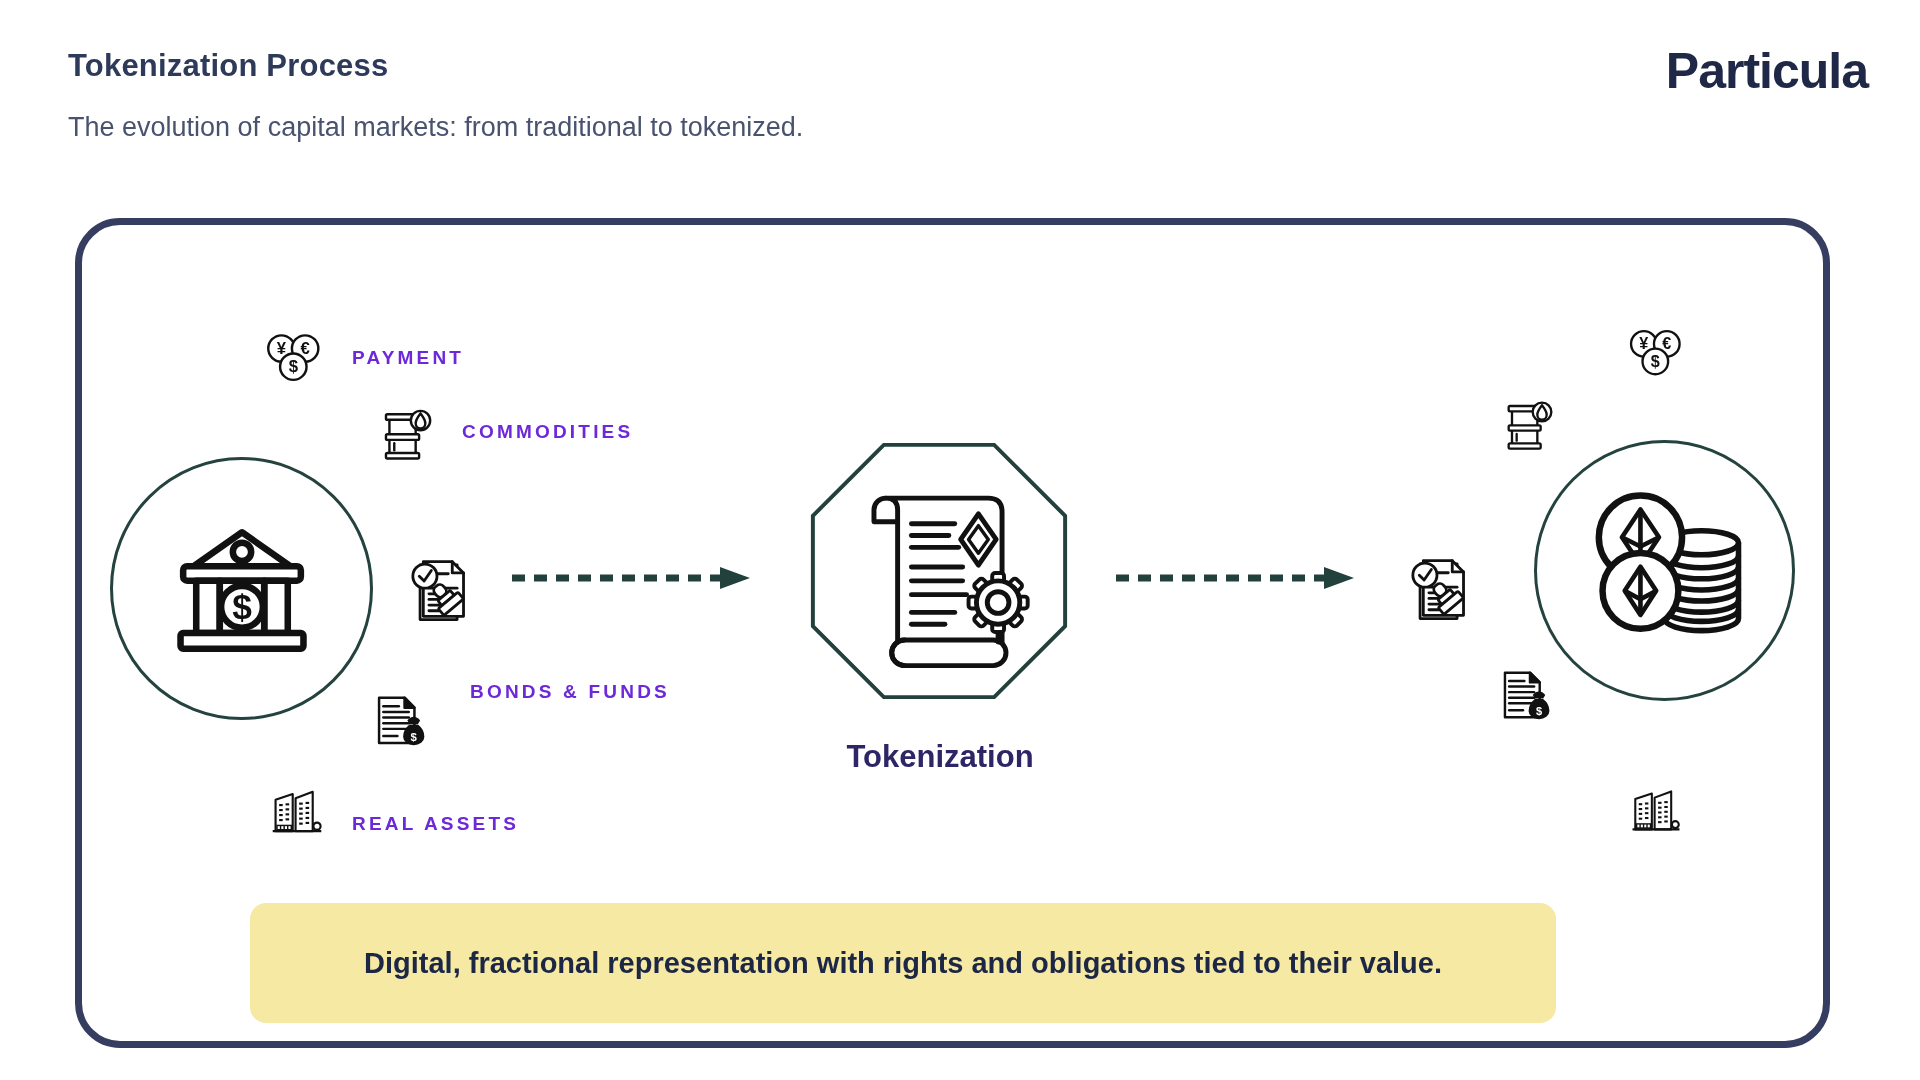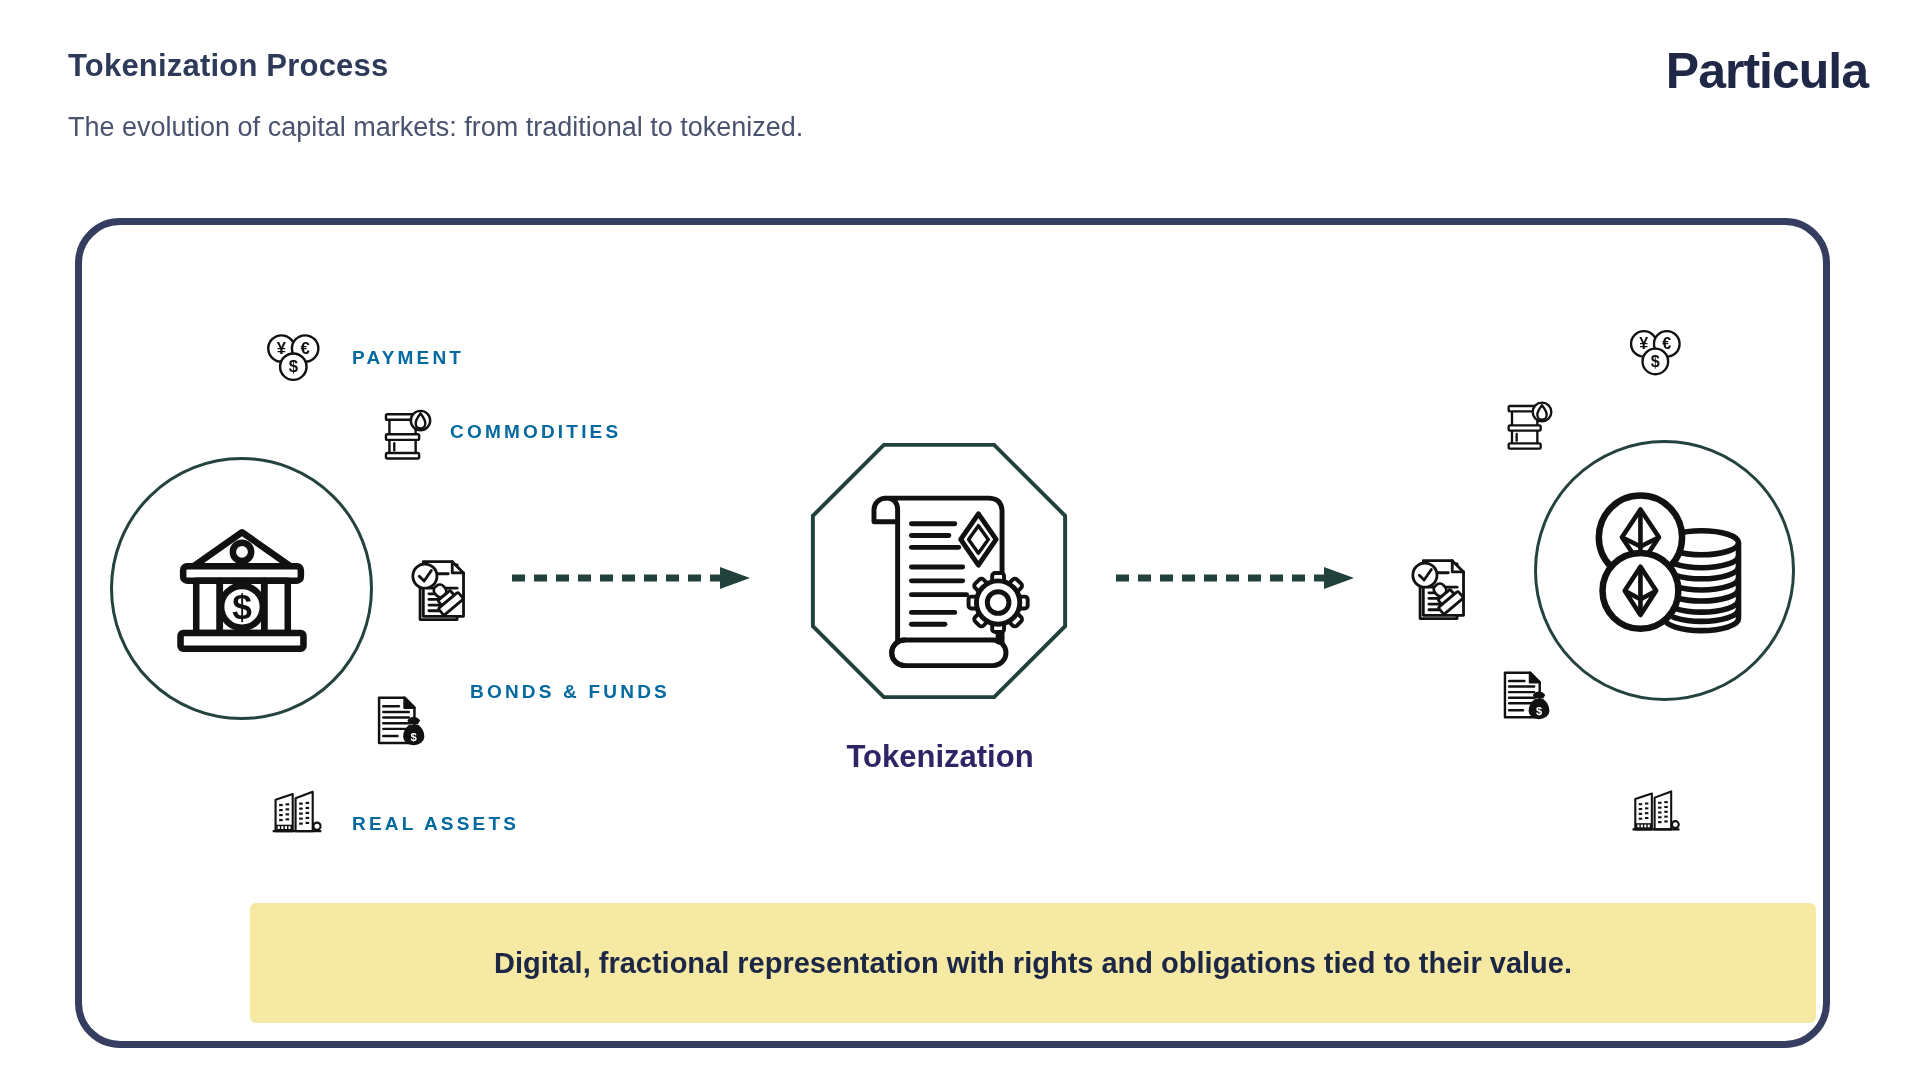--- a/index.html
+++ b/index.html
@@ -7,27 +7,27 @@
     position:relative;width:1920px;height:1080px;background:#ffffff;overflow:hidden;
     font-family:"Liberation Sans","DejaVu Sans",sans-serif;
   }
   
   .page-title{position:absolute;left:68px;top:48px;margin:0;font-size:31px;font-weight:800;color:#2e3a59;letter-spacing:.2px;}
   .page-subtitle{position:absolute;left:68px;top:112px;margin:0;font-size:27px;font-weight:400;color:#49536f;}
   .brand{position:absolute;right:52px;top:42px;font-size:50px;font-weight:800;color:#202848;letter-spacing:-1px;text-align:right;}
   
   .frame{position:absolute;left:75px;top:218px;width:1755px;height:830px;border:7px solid #353d60;border-radius:45px;box-sizing:border-box;background:#fff;}
   .abs{position:absolute;}
-  .asset-label{font-size:19px;font-weight:700;letter-spacing:3.2px;color:#0369a1;white-space:nowrap;}
+  .asset-label{font-size:19px;font-weight:700;letter-spacing:3.2px;color:#6d28d9;white-space:nowrap;}
   .big-circle{border:3px solid #24433f;border-radius:50%;display:flex;align-items:center;justify-content:center;background:#fff;}
   .center-text{color:#2d2566;text-align:center;}
   .tk-heading{font-size:32px;font-weight:800;text-decoration:underline;text-decoration-thickness:3px;text-underline-offset:6px;}
   .mfg{font-size:31px;font-weight:800;}
   .mfg-detail{font-size:24px;font-weight:700;}
-  .banner{left:168px;top:678px;width:1566px;height:120px;background:#f6e9a4;border-radius:6px;display:flex;align-items:center;justify-content:center;}
+  .banner{left:168px;top:678px;width:1306px;height:120px;background:#f6e9a4;border-radius:16px;display:flex;align-items:center;justify-content:center;}
   .banner-text{font-size:29px;font-weight:700;color:#1c2645;}
   svg text{font-family:"Liberation Sans","DejaVu Sans",sans-serif;}
 </style>
 </head>
 <body>
 
 <div class="page">
 
   <h1 class="page-title">Tokenization Process</h1>
   <p class="page-subtitle">The evolution of capital markets: from traditional to tokenized.</p>
@@ -51,21 +51,21 @@
       <g stroke="#111" stroke-width="3.5" fill="#fff" stroke-linecap="round">
         <rect x="18" y="16" width="38" height="60"></rect>
         <rect x="13" y="13" width="48" height="8" rx="2"></rect>
         <rect x="13" y="42" width="48" height="8" rx="2"></rect>
         <rect x="13" y="69" width="48" height="8" rx="2"></rect>
         <line x1="25" y1="55" x2="25" y2="65"></line>
         <circle cx="63" cy="22" r="14"></circle>
         <path d="M63 12 Q56 21 56 26 A7 7.5 0 0 0 70 26 Q70 21 63 12 Z" fill="none"></path>
       </g>
     </svg>
-    <div class="abs asset-label" style="left:368px;top:196px">COMMODITIES</div>
+    <div class="abs asset-label" style="left:380px;top:196px">COMMODITIES</div>
 
     <div class="abs big-circle" style="left:28px;top:232px;width:257px;height:257px">
       <svg width="170" height="165" viewBox="0 0 130 126">
         <g stroke="#111" stroke-width="5" fill="none" stroke-linecap="round" stroke-linejoin="round">
           <path d="M28 46 L65 20 L102 46"></path>
           <rect x="20" y="46" width="90" height="11" rx="3" fill="#fff"></rect>
           <circle cx="65" cy="35" r="7" fill="#fff"></circle>
           <rect x="30" y="57" width="18" height="40"></rect>
           <rect x="82" y="57" width="18" height="40"></rect>
           <rect x="48" y="57" width="34" height="40"></rect>

